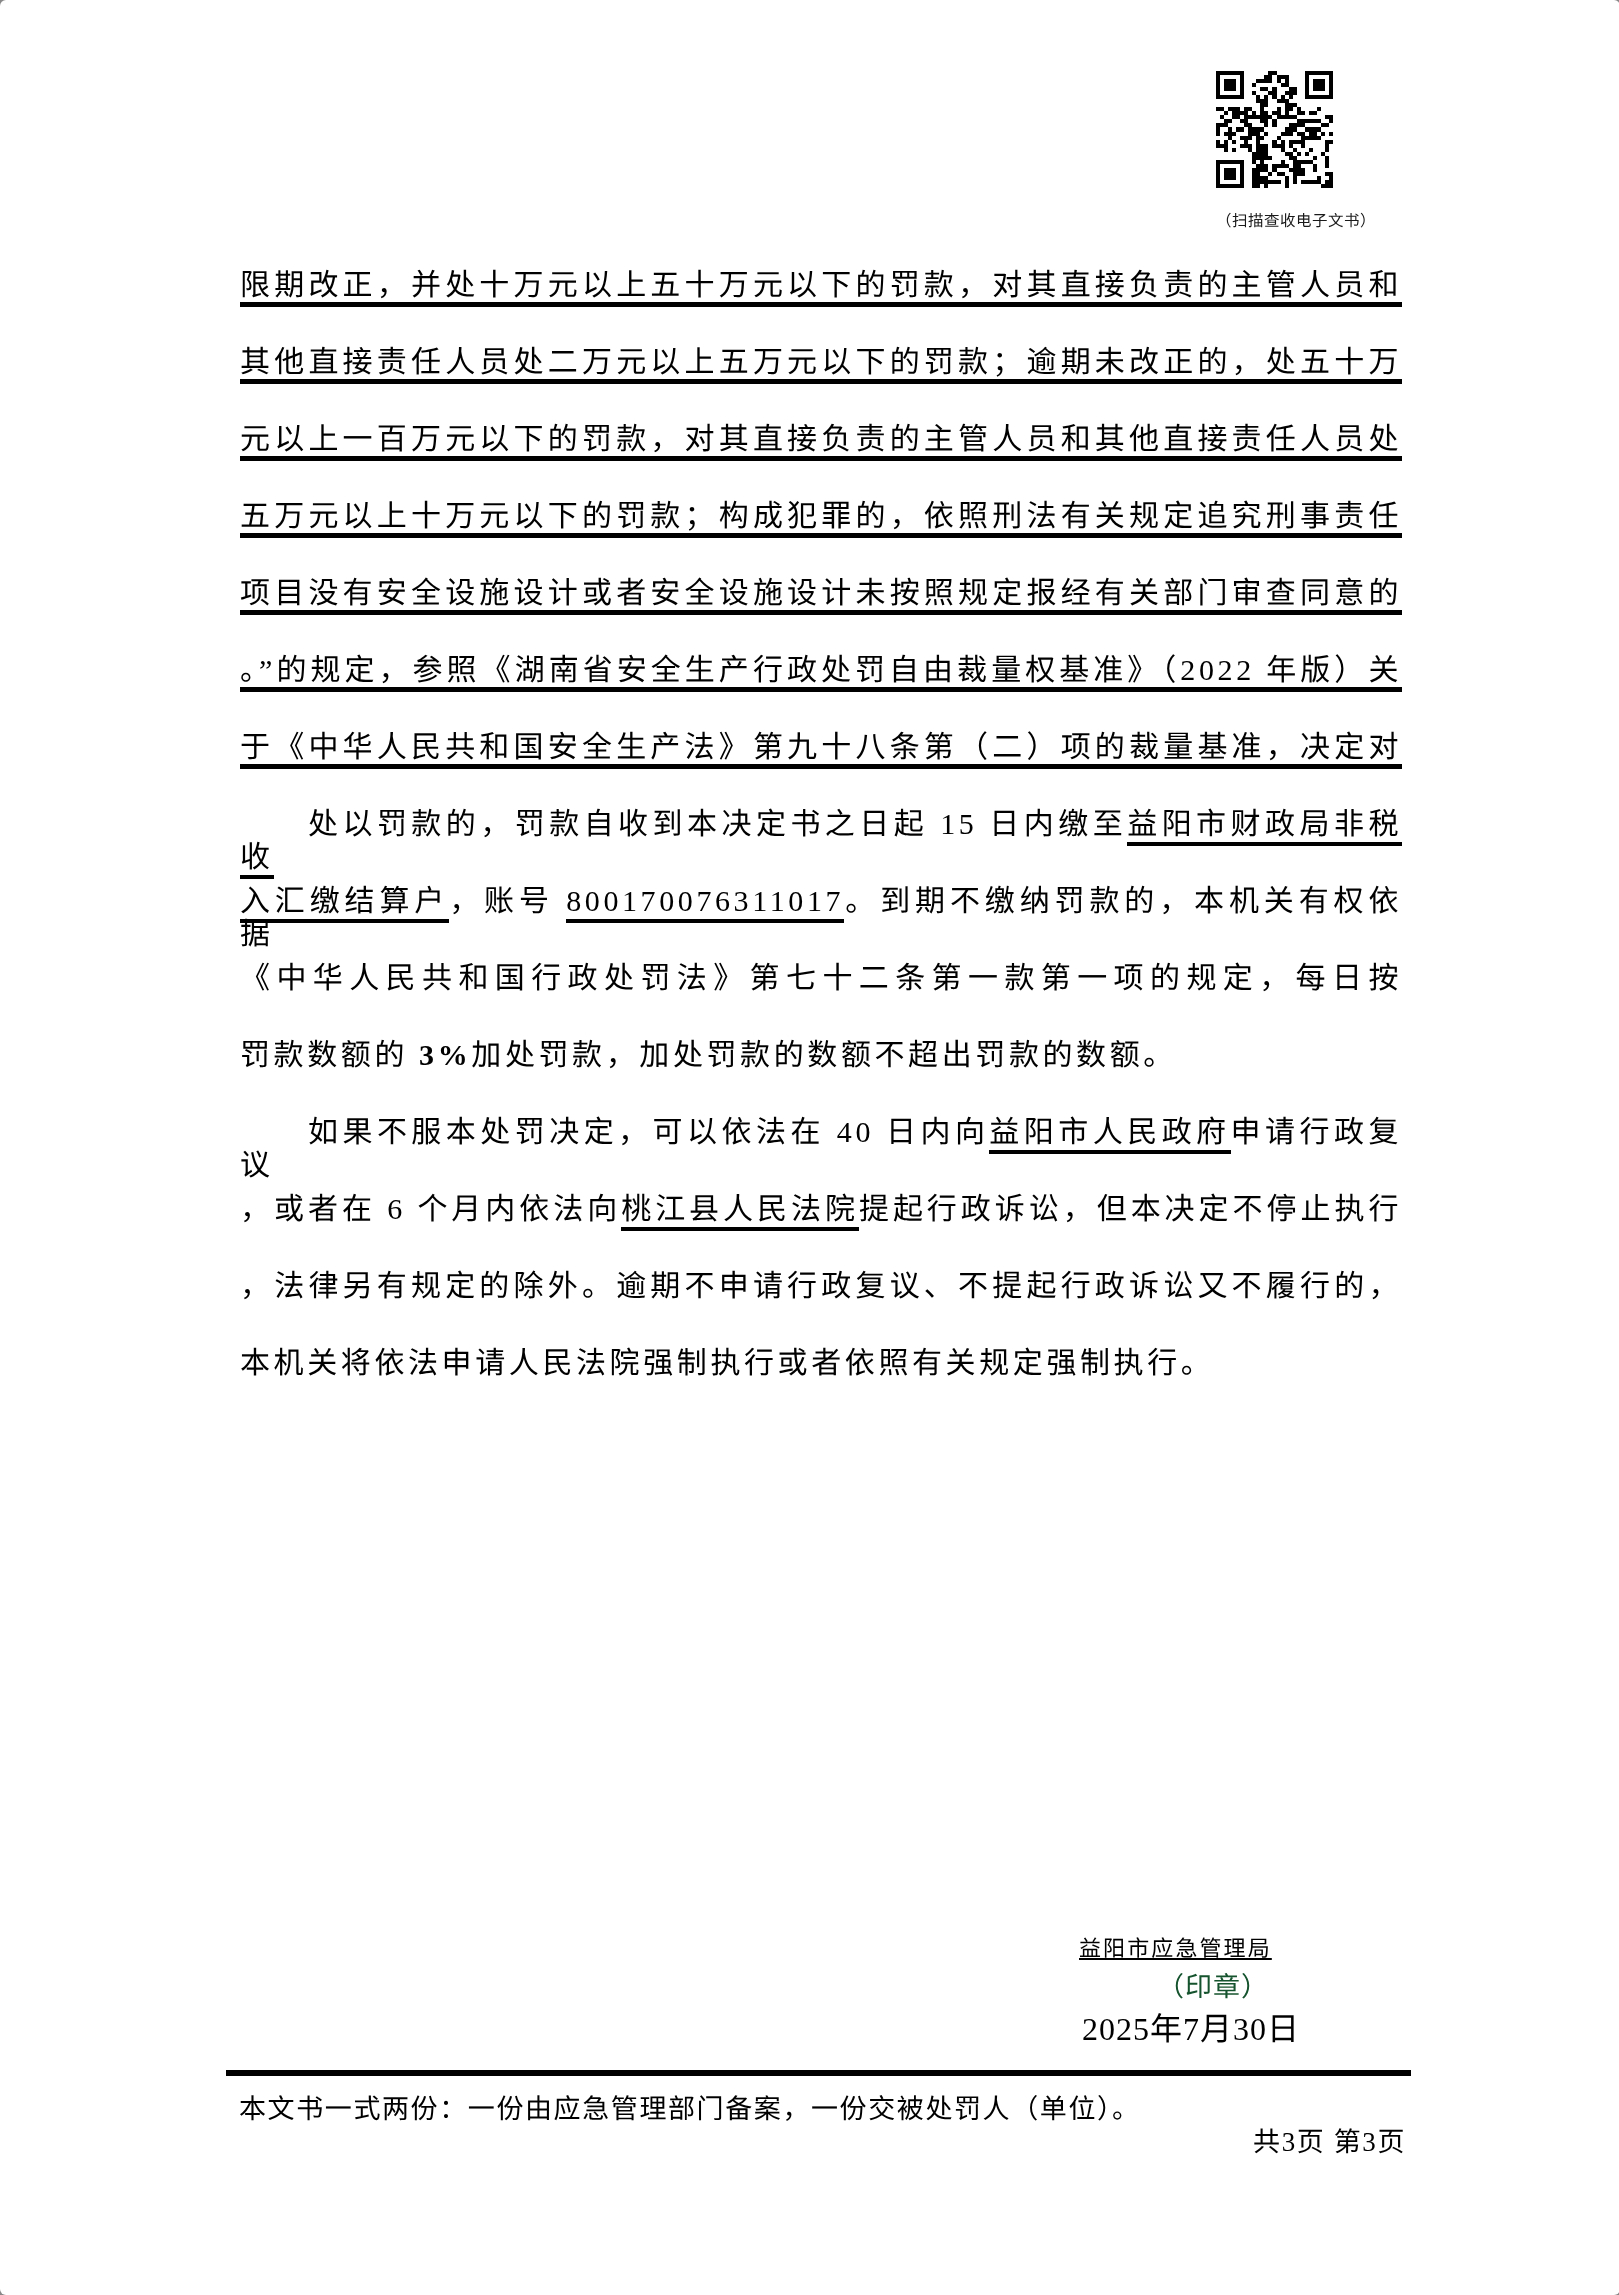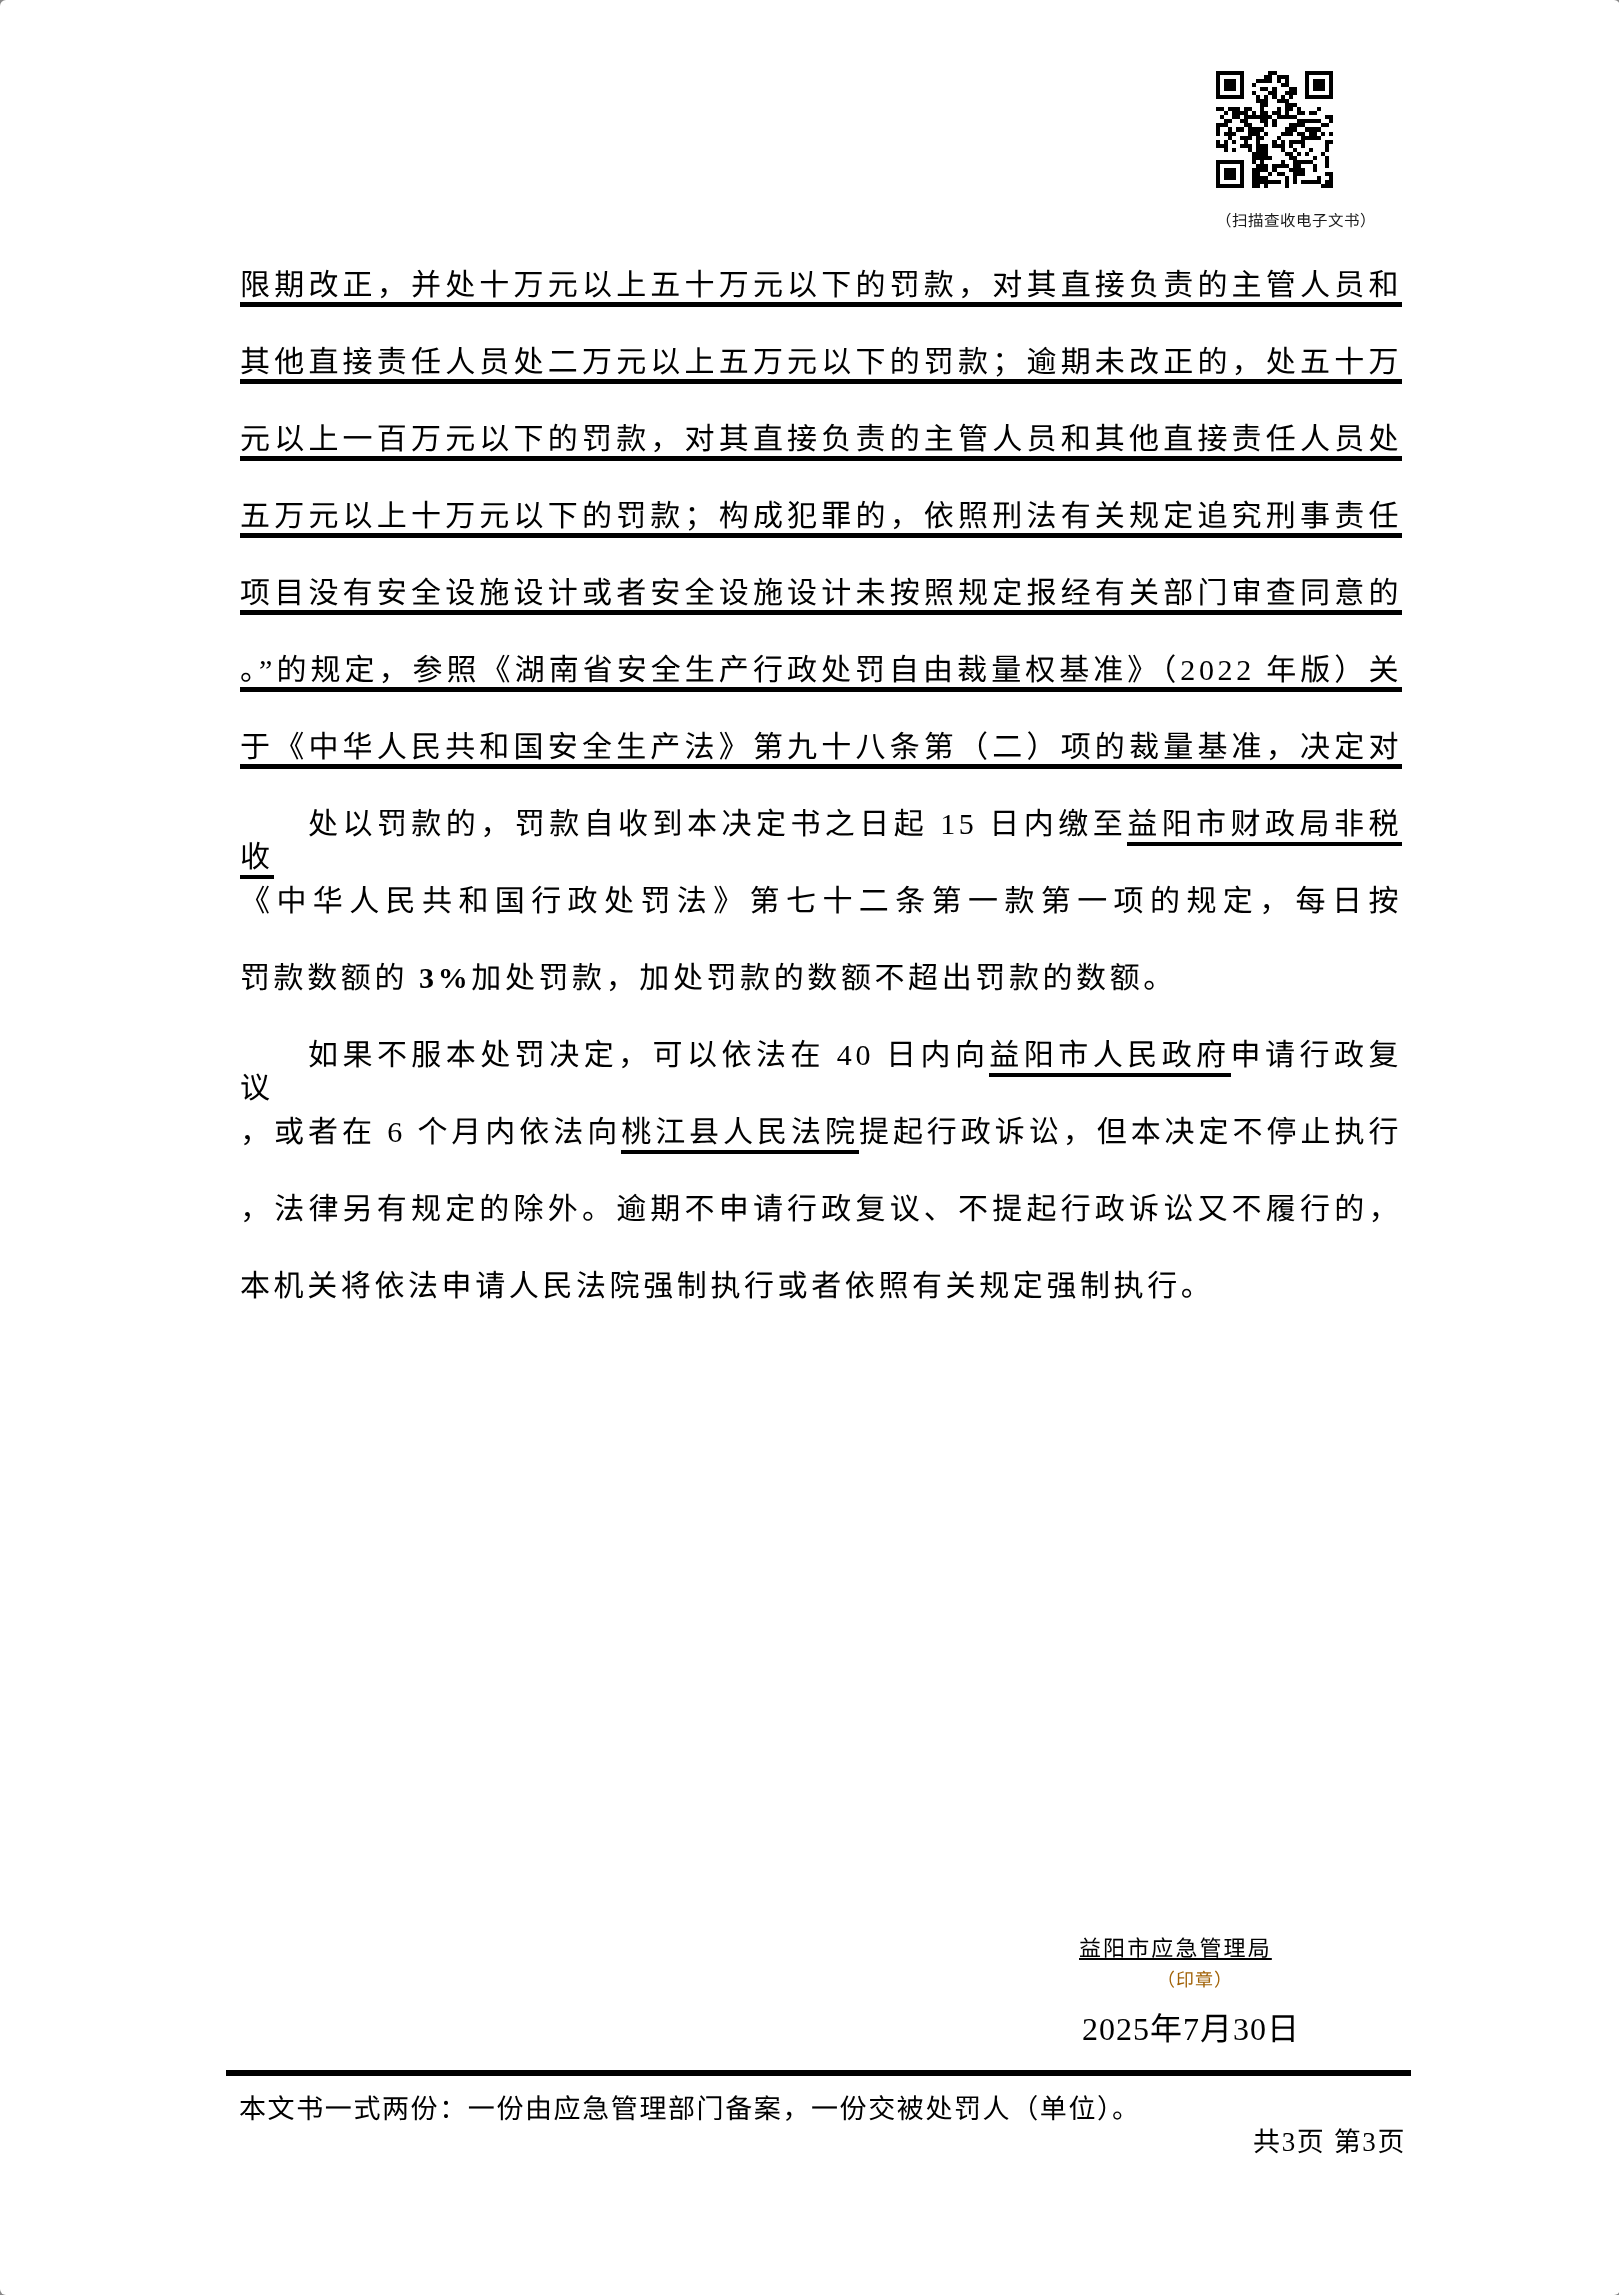--- a/index.html
+++ b/index.html
@@ -25,21 +25,21 @@
     position:absolute;left:0;right:0;top:14.5px;
     font-size:30px;line-height:33px;letter-spacing:3.6px;
     white-space:normal;
   }
   .just .txt{text-align:justify;text-align-last:justify;}
   .useg{border-bottom:4.7px solid #000;padding-bottom:2.6px;}
   .bseg{font-weight:bold;}
   .ubar{position:absolute;left:0;right:0;top:49px;height:4.7px;background:#000;}
   
   .sig-org{position:absolute;left:1079px;top:1930px;font-size:22px;letter-spacing:2.1px;white-space:nowrap;text-decoration:underline;}
-  .sig-stamp{position:absolute;left:1157px;top:1965px;font-size:18px;letter-spacing:1px;color:#a16207;white-space:nowrap;}
+  .sig-stamp{position:absolute;left:1157px;top:1965px;font-size:27px;letter-spacing:1px;color:#14532d;white-space:nowrap;}
   .sig-date{position:absolute;left:1045px;top:2003px;font-size:32px;letter-spacing:1px;white-space:nowrap;margin-left:37px;}
   
   .footer-line{position:absolute;left:226px;top:2070px;width:1185px;height:5.7px;background:#000;}
   .footer-note{position:absolute;left:239px;top:2087px;font-size:27px;letter-spacing:1.6px;white-space:nowrap;}
   .page-number{position:absolute;right:214px;top:2120px;font-size:27px;letter-spacing:1.6px;white-space:nowrap;}
 </style>
 </head>
 <body>
 
 <div class="page">
@@ -377,20 +377,23 @@
         <div class="ubar"></div>
       </div>
       <div class="tline just">
         <div class="txt"><span>于《中华人民共和国安全生产法》第九十八条第（二）项的裁量基准，决定对</span></div>
         <div class="ubar"></div>
       </div>
       <div class="tline just">
         <div class="txt" style="text-indent: 68px;"><span>处以罚款的，罚款自收到本决定书之日起 15 日内缴至</span><span class="useg">益阳市财政局非税收</span></div>
       </div>
       <div class="tline just">
+        <div class="txt"><span class="useg">入汇缴结算户</span><span>，账号 </span><span class="useg">800170076311017</span><span>。到期不缴纳罚款的，本机关有权依据</span></div>
+      </div>
+      <div class="tline just">
         <div class="txt"><span>《中华人民共和国行政处罚法》第七十二条第一款第一项的规定，每日按</span></div>
       </div>
       <div class="tline">
         <div class="txt"><span>罚款数额的 </span><span class="bseg">3%</span><span>加处罚款，加处罚款的数额不超出罚款的数额。</span></div>
       </div>
       <div class="tline just">
         <div class="txt" style="text-indent: 68px;"><span>如果不服本处罚决定，可以依法在 40 日内向</span><span class="useg">益阳市人民政府</span><span>申请行政复议</span></div>
       </div>
       <div class="tline just">
         <div class="txt"><span>，或者在 6 个月内依法向</span><span class="useg">桃江县人民法院</span><span>提起行政诉讼，但本决定不停止执行</span></div>

